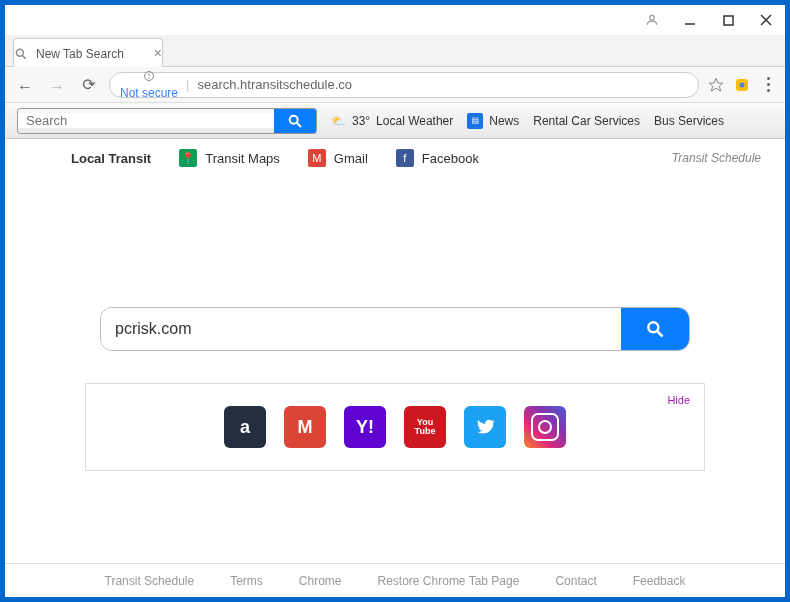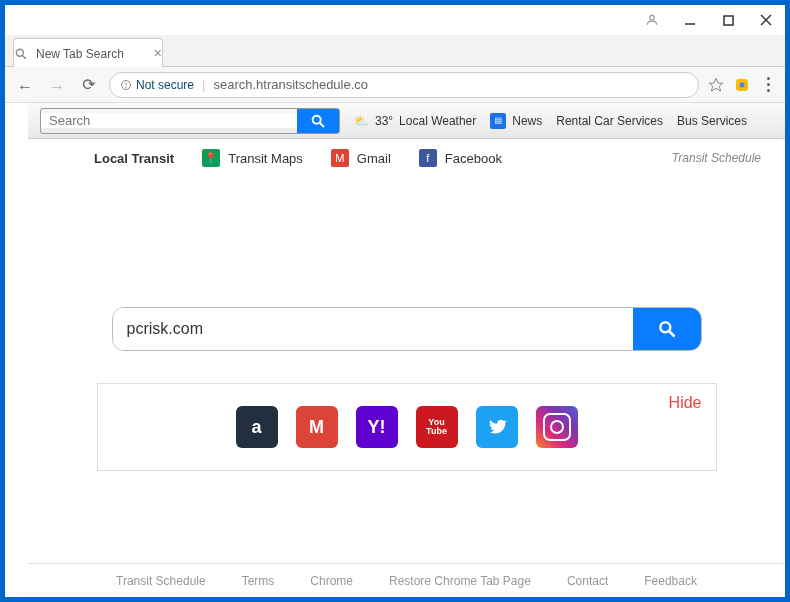--- a/index.html
+++ b/index.html
@@ -8,44 +8,44 @@
 .titlebar { height: 30px; display: flex; align-items: center; justify-content: flex-end; padding: 0 12px; gap: 24px; }
 .titlebar-icon { width: 14px; height: 14px; display: flex; align-items: center; justify-content: center; color: #555; }
 .tab-strip { height: 32px; background: #f2f2f2; display: flex; align-items: flex-end; padding-left: 8px; border-bottom: 1px solid #ccc; }
 .tab { background: #fff; border: 1px solid #ccc; border-bottom: none; border-radius: 4px 4px 0 0; padding: 6px 0; display: flex; align-items: flex-end; gap: 8px; font-size: 12px; color: #555; min-width: 150px; position: relative; top: 1px; }
 .tab-icon { width: 14px; height: 14px; }
 .tab-close { font-size: 14px; color: #888; margin-left: auto; }
 .addr-bar { height: 36px; background: #f7f7f7; display: flex; align-items: center; padding: 0 8px; gap: 8px; border-bottom: 1px solid #ddd; }
 .nav-btn { width: 24px; height: 24px; display: flex; align-items: center; justify-content: center; color: #5f6368; font-size: 16px; }
 .nav-btn.disabled { color: #bbb; }
 .url-box { flex: 1; display: flex; align-items: center; background: #fff; border: 1px solid #ccc; border-radius: 14px; height: 26px; padding: 0 10px; font-size: 13px; color: #666; gap: 8px; }
-.url-secure { display: flex; align-items: center; gap: 4px; color: #0c4a6e; font-size: 12px; }
+.url-secure { display: flex; align-items: center; gap: 4px; color: #3b82f6; font-size: 12px; flex-direction: column; }
 .url-divider { color: #ccc; }
 .ext-icon { width: 18px; height: 18px; display: flex; align-items: center; justify-content: center; }
 .menu-dots { width: 18px; display: flex; flex-direction: column; gap: 3px; align-items: center; }
 .menu-dots span { width: 3px; height: 3px; background: #5f6368; border-radius: 50%; }
-.content { flex: 1; background: #fff; display: flex; flex-direction: column; padding-left: 23px; }
+.content { flex: 1; background: #fff; display: flex; flex-direction: column; }
 .top-toolbar { height: 36px; background: linear-gradient(#fafafa, #e8e8e8); border-bottom: 1px solid #ccc; display: flex; align-items: center; padding: 0 12px; gap: 14px; }
 .tb-search { display: flex; align-items: center; border: 1px solid #999; border-radius: 3px; height: 26px; overflow: hidden; width: 300px; }
 .tb-search input { flex: 1; border: none; padding: 0 8px; font-size: 13px; outline: none; color: #888; }
 .tb-search-btn { width: 42px; height: 100%; background: #0a7cff; display: flex; align-items: center; justify-content: center; color: #fff; }
 .tb-link { display: flex; align-items: center; gap: 6px; font-size: 12px; color: #333; }
 .tb-link.bold { font-weight: normal; }
 .tb-icon { width: 16px; height: 16px; }
 .quick-links { height: 38px; display: flex; align-items: center; padding: 0 24px; gap: 28px; font-size: 13px; color: #333; }
 .ql-item { display: flex; align-items: center; gap: 8px; }
 .ql-item.bold { font-weight: bold; margin-left: 42px; }
 .ql-right { margin-left: auto; font-style: italic; color: #888; font-size: 12px; }
 .ql-badge { width: 18px; height: 18px; border-radius: 2px; display: flex; align-items: center; justify-content: center; font-size: 11px; color: #fff; }
 .main-area { flex: 1; display: flex; flex-direction: column; align-items: center; padding-top: 130px; }
 .big-search { display: flex; width: 590px; border: 1px solid #bbb; border-radius: 12px; height: 44px; overflow: hidden; }
 .big-search input { flex: 1; border: none; padding: 0 14px; font-size: 16px; outline: none; color: #333; }
 .big-search-btn { width: 68px; background: #0a7cff; display: flex; align-items: center; justify-content: center; color: #fff; }
 .tiles-box { width: 620px; border: 1px solid #ddd; margin-top: 32px; padding: 22px 14px; position: relative; display: flex; justify-content: center; gap: 18px; }
-.hide-link { position: absolute; top: 10px; right: 14px; font-size: 16px; color: #ef4444; }
+.hide-link { position: absolute; top: 10px; right: 14px; font-size: 11px; color: #a21caf; }
 .tile { width: 42px; height: 42px; border-radius: 6px; display: flex; align-items: center; justify-content: center; font-weight: bold; color: #fff; font-size: 18px; }
 .t-amazon { background: #232f3e; }
 .t-gmail { background: #db4437; }
 .t-yahoo { background: #5f01d1; }
 .t-youtube { background: #cc181e; font-size: 9px; line-height: 1; text-align: center; }
 .t-twitter { background: #1da1f2; }
 .t-instagram { background: linear-gradient(45deg,#f58529,#dd2a7b,#8134af,#515bd4); position: relative; }
 .t-instagram::before { content: ''; position: absolute; width: 24px; height: 24px; border: 2.5px solid #fff; border-radius: 7px; }
 .t-instagram::after { content: ''; position: absolute; width: 10px; height: 10px; border: 2.5px solid #fff; border-radius: 50%; }
 .footer { height: 34px; border-top: 1px solid #e0e0e0; display: flex; align-items: center; justify-content: center; gap: 36px; font-size: 12px; color: #999; }

